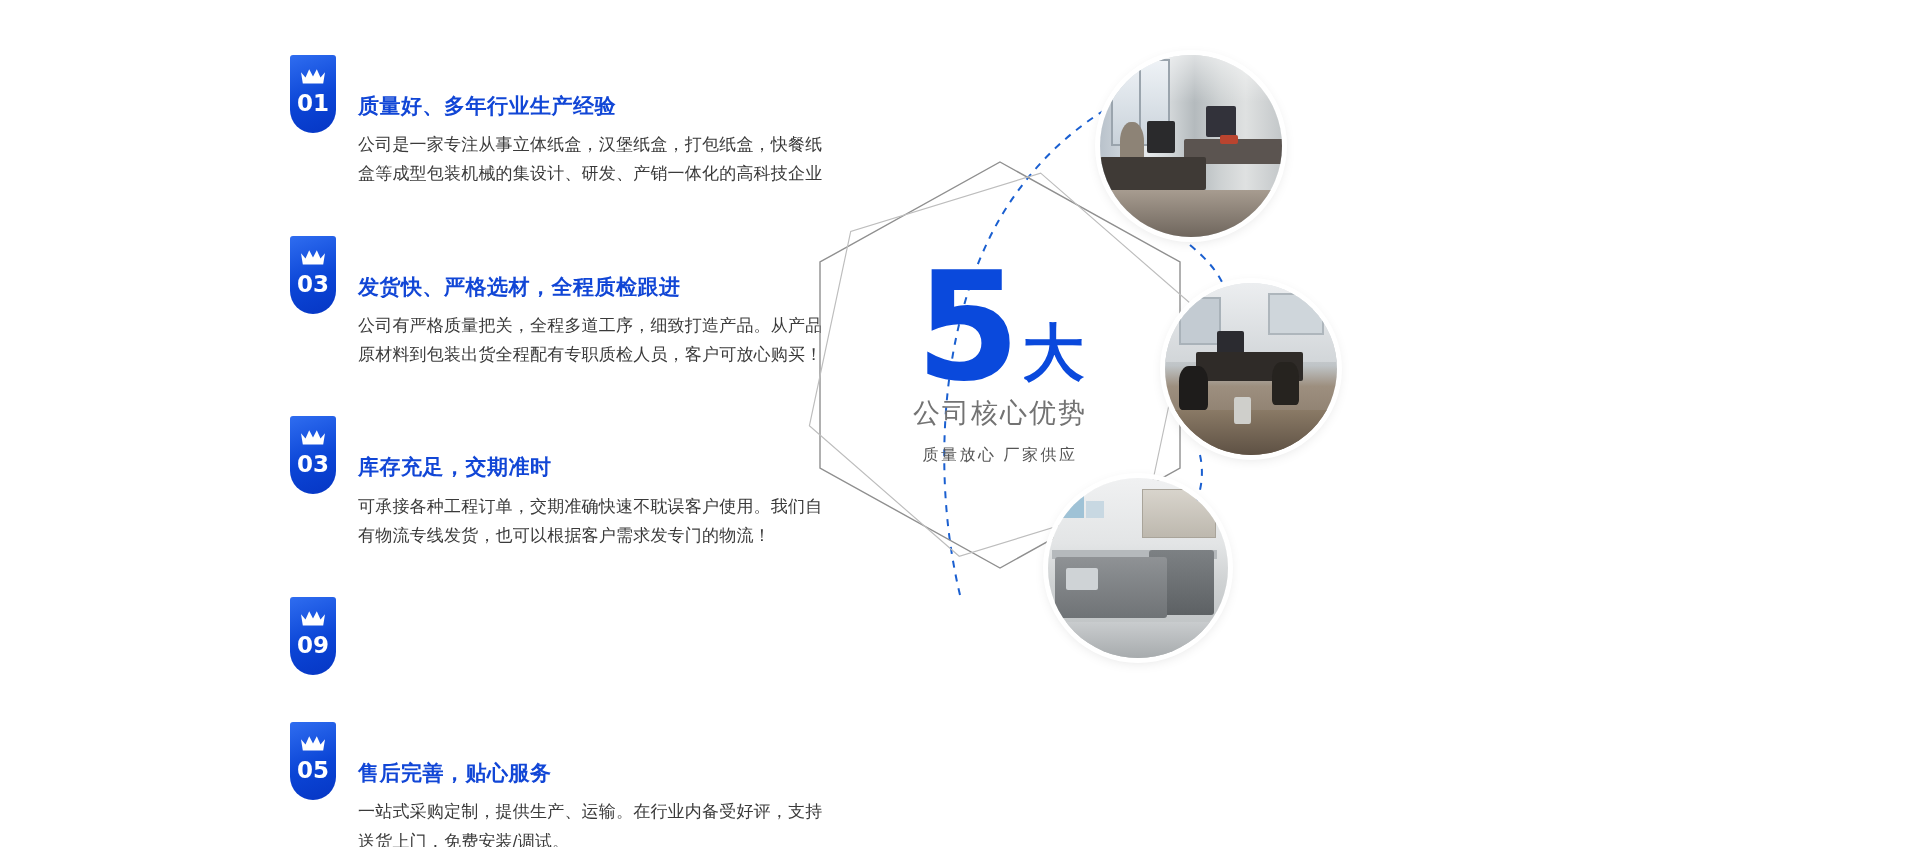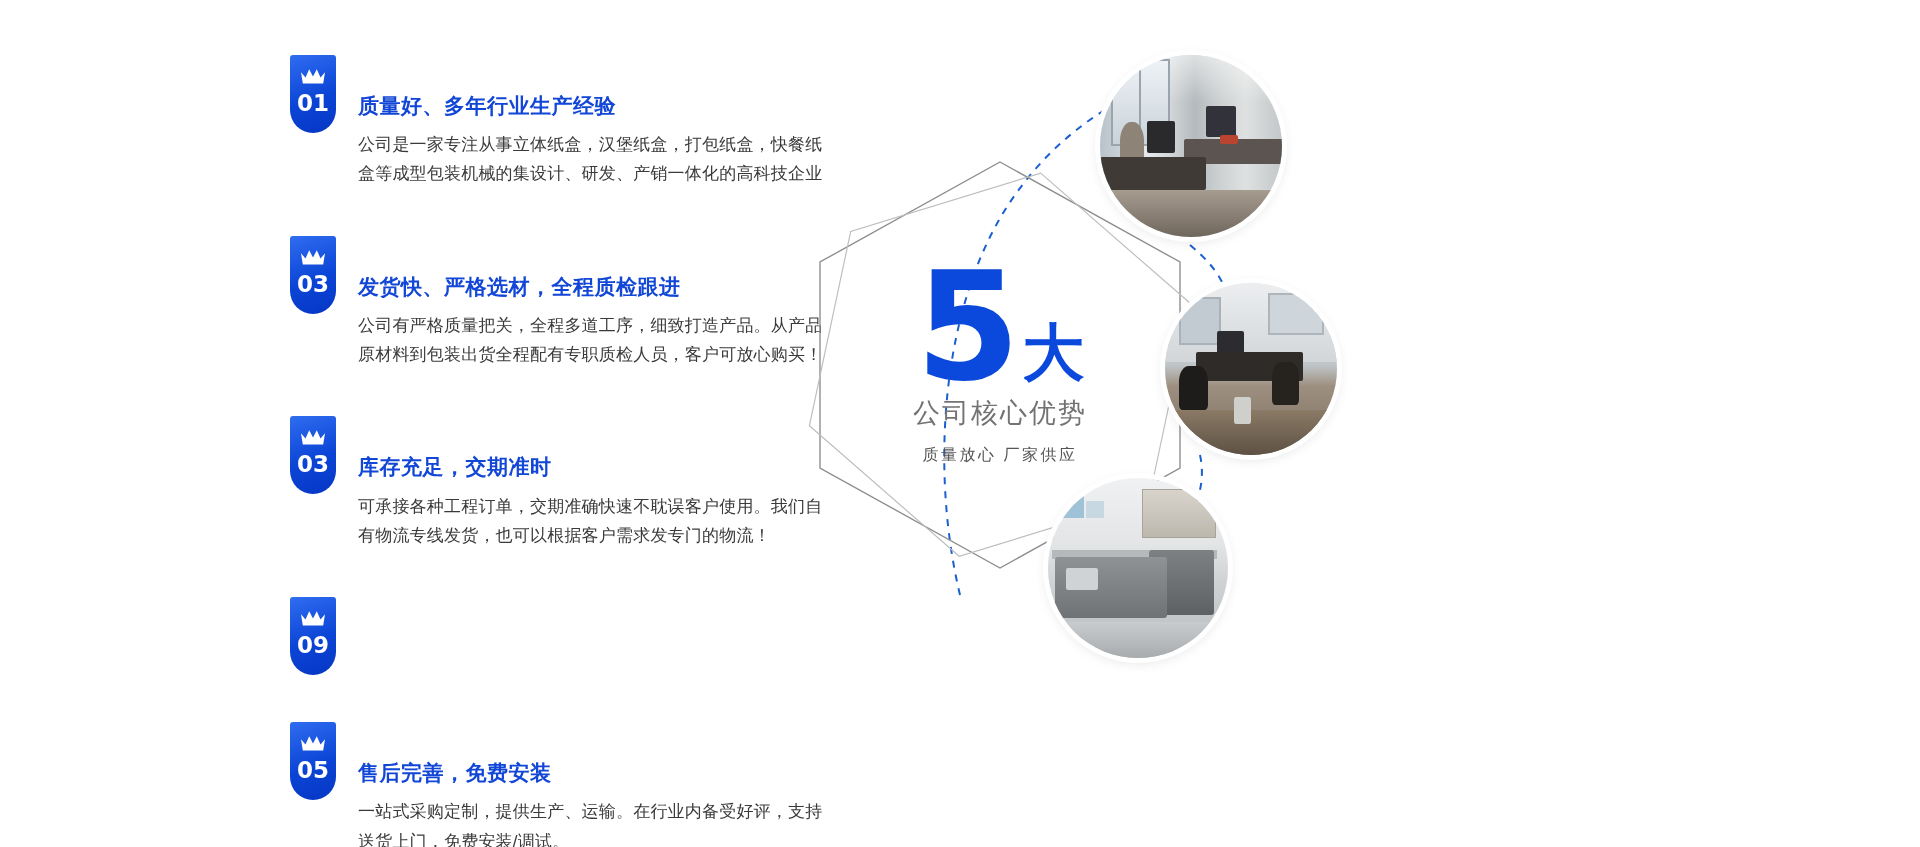--- a/index.html
+++ b/index.html
@@ -181,21 +181,21 @@
     </div>
 
     <div class="feature">
       <div class="badge">
         <svg width="26" height="17" viewBox="0 0 26 17">
           <path d="M1 4.2 L5.5 9.5 L9.2 1.2 L13 8.6 L16.8 1.2 L20.5 9.5 L25 4.2 L23.2 15.4 L2.8 15.4 Z" fill="#ffffff"></path>
         </svg>
         <span class="num">05</span>
       </div>
       <div class="ftext">
-        <h3 class="ftitle">售后完善，免费安装</h3>
+        <h3 class="ftitle">售后完善，贴心服务</h3>
         <p class="fdesc">一站式采购定制，提供生产、运输。在行业内备受好评，支持送货上门，免费安装/调试。</p>
       </div>
     </div>
 
   </div>
 
   <div class="graphic">
 
     <svg class="arcs" viewBox="0 0 1140 847">
       <path d="M180 595 C 150 470, 160 300, 235 195 C 275 138, 330 100, 390 78" fill="none" stroke="#1a5fd0" stroke-width="2" stroke-dasharray="7 7"></path>

